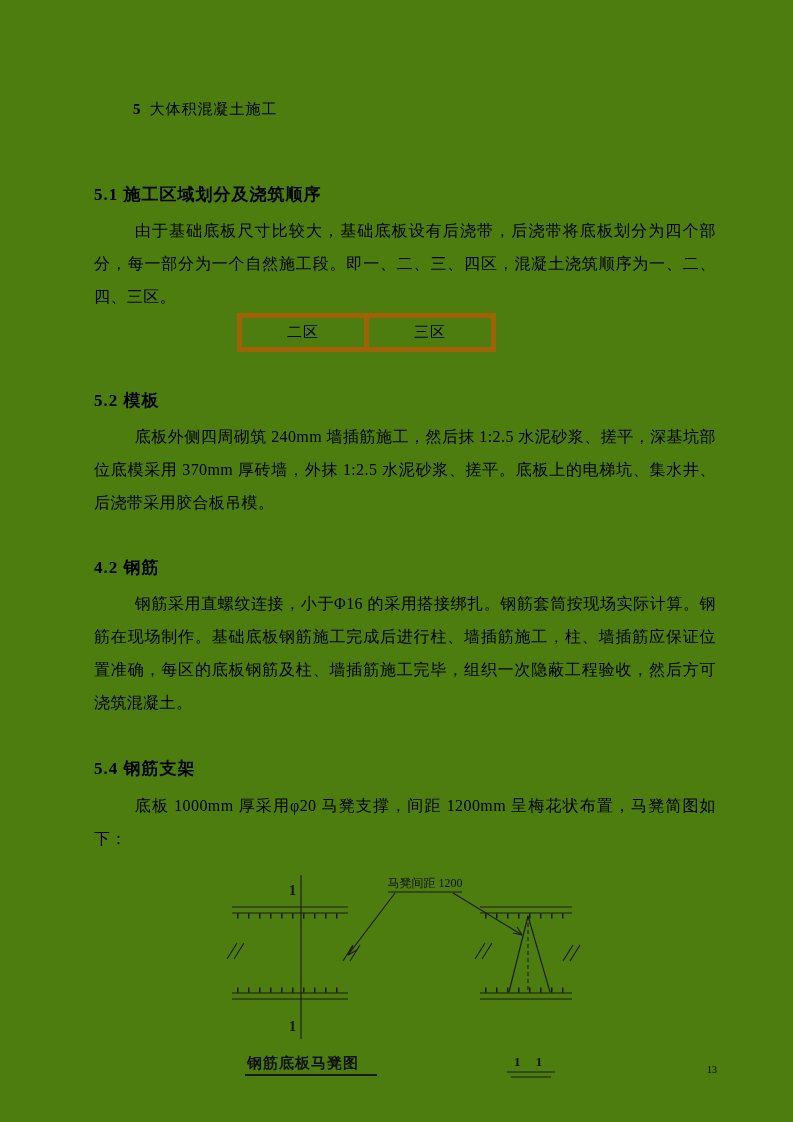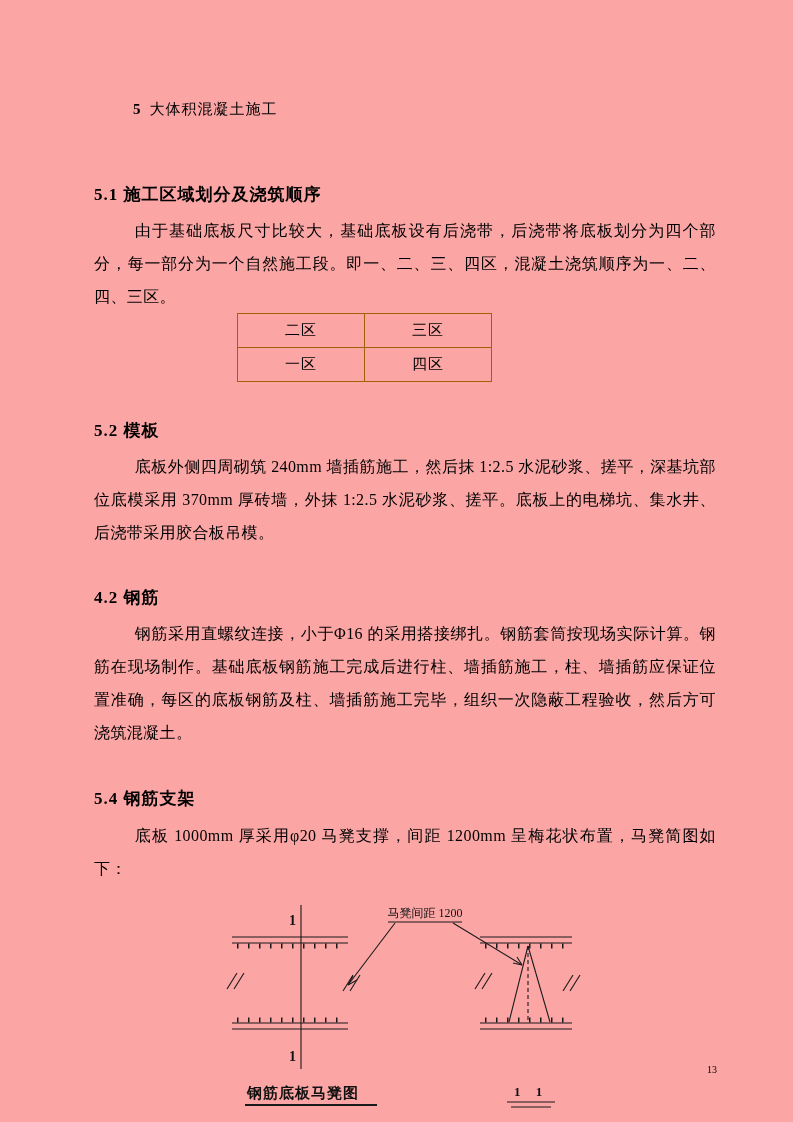--- a/index.html
+++ b/index.html
@@ -1,20 +1,20 @@
 <!DOCTYPE html>
 <html><head>
 <meta charset="utf-8">
 <style>
   * { margin:0; padding:0; box-sizing:border-box; }
   html,body { background:#ffffff; }
   .page {
     position:relative;
     width:793px; height:1122px;
-    background:#fca5a5;
+    background:#4d7c0f;
     color:#000;
     font-family:"Liberation Serif","DejaVu Serif",serif;
     overflow:hidden;
   }
   .content {
     position:absolute;
     left:94px; top:98px;
     width:622px;
   }
   .chapter-line {
@@ -42,21 +42,21 @@
     margin-top:6px;
     letter-spacing:0.4px;
   }
   p.p54 { margin-top:7px; }
   table.zones {
     border-collapse:collapse;
     margin-left:143px;
     margin-top:0px;
   }
   table.zones td {
-    border:1px solid #a16207;
+    border:5px solid #a16207;
     width:127px; height:34px;
     text-align:center;
     vertical-align:middle;
     font-size:15px;
     letter-spacing:1px;
   }
   .figure-wrap {
     margin-top:14px;
     margin-left:131px;
     width:365px; height:215px;
@@ -94,24 +94,20 @@
     </div>
 
     <h2 class="sec s51">5.1 施工区域划分及浇筑顺序</h2>
     <p class="body">由于基础底板尺寸比较大，基础底板设有后浇带，后浇带将底板划分为四个部分，每一部分为一个自然施工段。即一、二、三、四区，混凝土浇筑顺序为一、二、四、三区。</p>
 
     <table class="zones">
       <tbody>
         <tr>
           <td>二区</td>
           <td>三区</td>
-        </tr>
-        <tr>
-          <td>一区</td>
-          <td>四区</td>
         </tr>
       </tbody>
     </table>
 
     <h2 class="sec s52">5.2 模板</h2>
     <p class="body">底板外侧四周砌筑 240mm 墙插筋施工，然后抹 1:2.5 水泥砂浆、搓平，深基坑部位底模采用 370mm 厚砖墙，外抹 1:2.5 水泥砂浆、搓平。底板上的电梯坑、集水井、后浇带采用胶合板吊模。</p>
 
     <h2 class="sec s53">4.2 钢筋</h2>
     <p class="body">钢筋采用直螺纹连接，小于Φ16 的采用搭接绑扎。钢筋套筒按现场实际计算。钢筋在现场制作。基础底板钢筋施工完成后进行柱、墙插筋施工，柱、墙插筋应保证位置准确，每区的底板钢筋及柱、墙插筋施工完毕，组织一次隐蔽工程验收，然后方可浇筑混凝土。</p>
 

